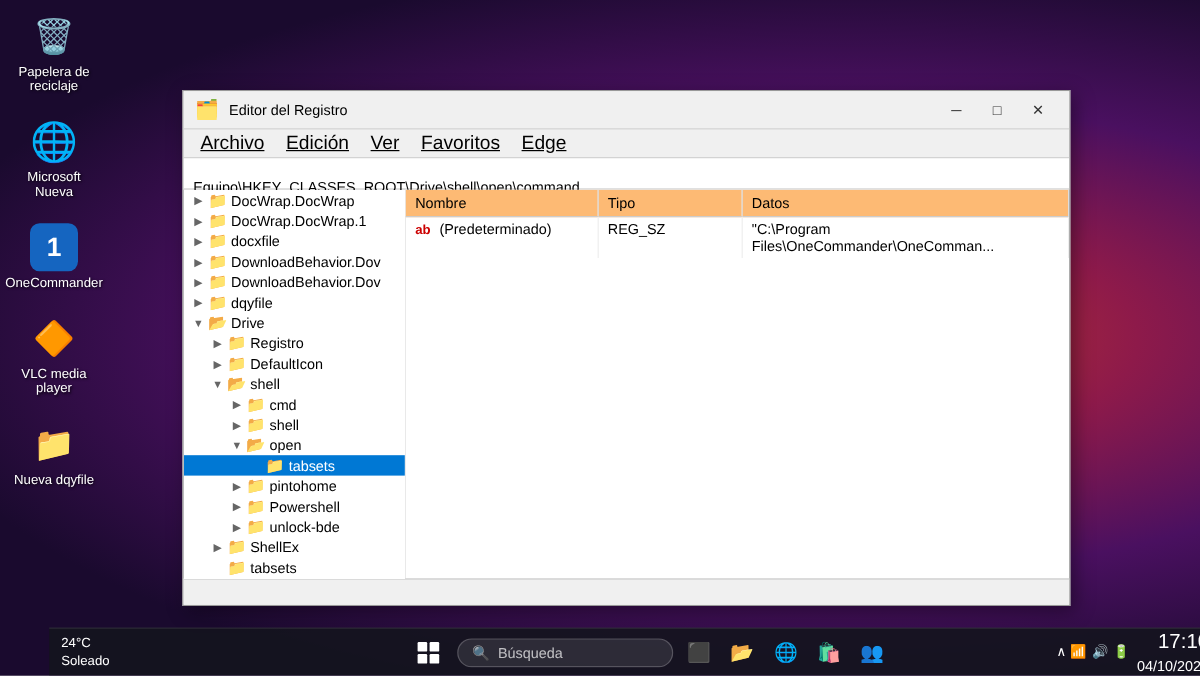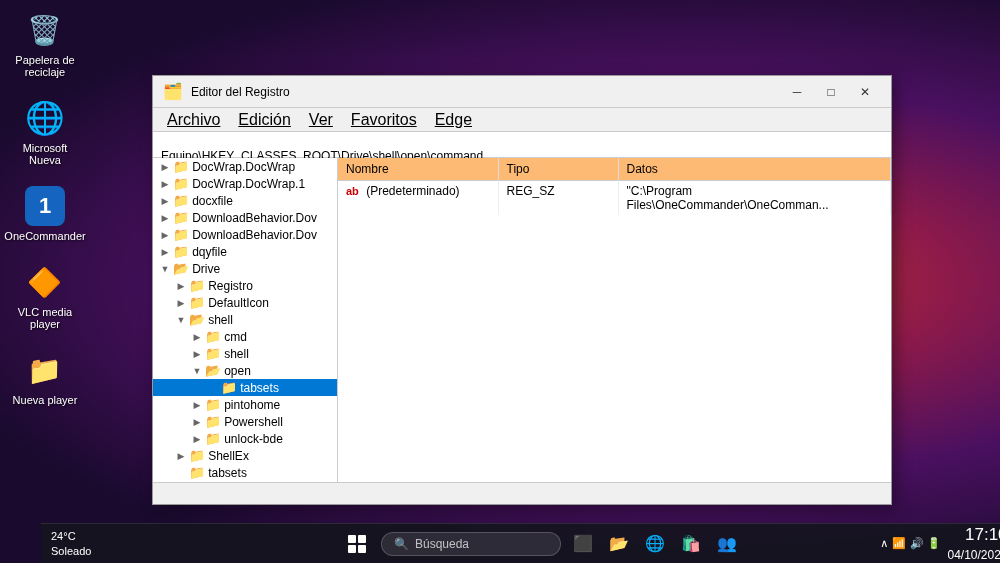--- a/index.html
+++ b/index.html
@@ -336,21 +336,21 @@
     <div class="desktop-icon">
       <div class="icon-img" style="background:#1565c0; color:white; border-radius:8px; font-size:22px; font-weight:bold;">1</div>
       <div class="icon-label">OneCommander</div>
     </div>
     <div class="desktop-icon">
       <div class="icon-img">🔶</div>
       <div class="icon-label">VLC media player</div>
     </div>
     <div class="desktop-icon">
       <div class="icon-img">📁</div>
-      <div class="icon-label">Nueva player</div>
+      <div class="icon-label">Nueva dqyfile</div>
     </div>
   </div>
 
   <div class="registry-window">
 
     <div class="window-titlebar">
       <div class="window-title-left">
         <span class="window-title-icon">🗂️</span>
         <span>Editor del Registro</span>
       </div>

